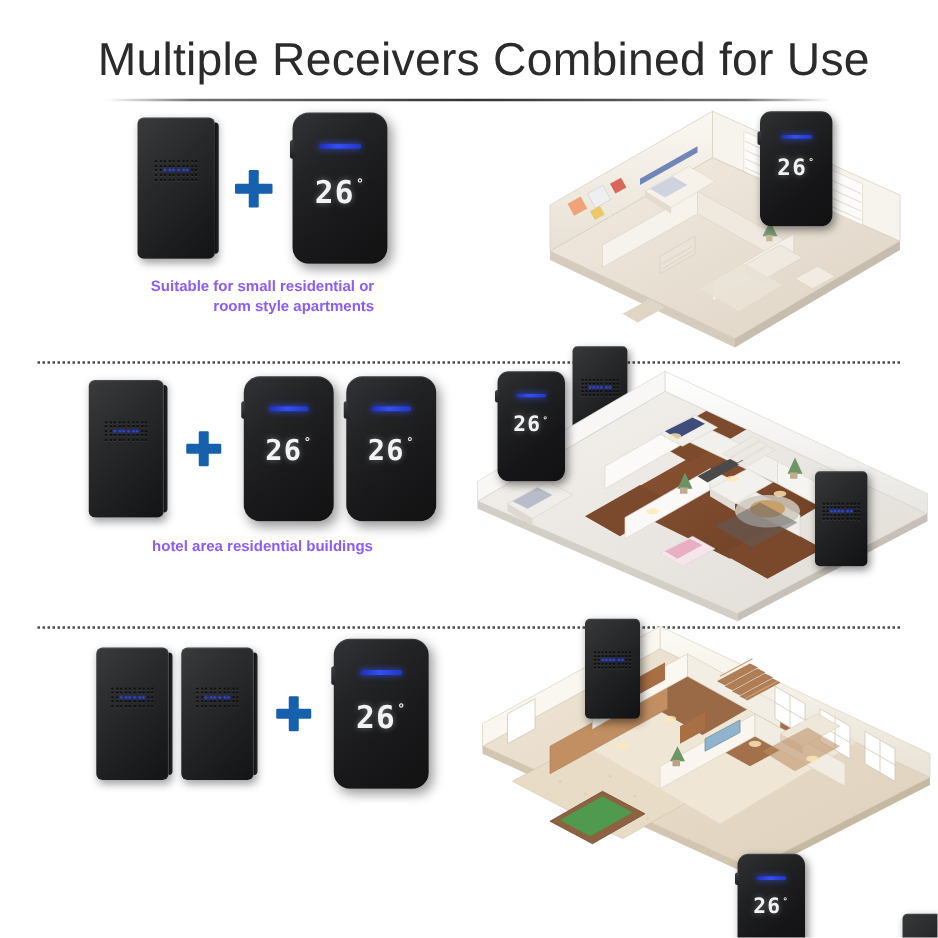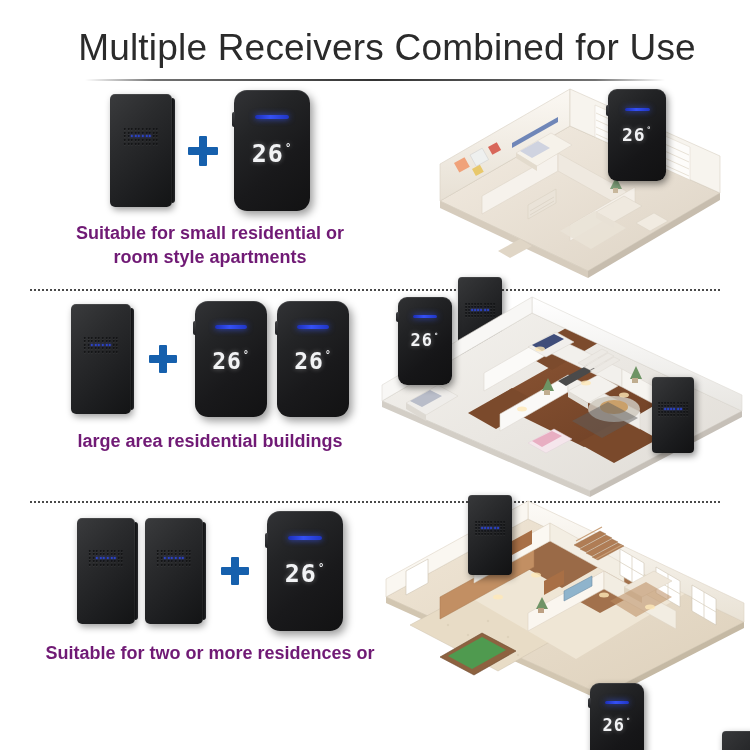--- a/index.html
+++ b/index.html
@@ -75,24 +75,24 @@
     align-items: center;
     justify-content: center;
     gap: 10px;
     height: 124px;
   }
   .row-1 .devices { padding-top: 8px; }
   .row-2 .devices { padding-top: 6px; }
   .row-3 .devices { padding-top: 6px; }
 
   .caption {
-    text-align: center;
-    color: #701a75;
+    text-align: right;
+    color: #8b5cf6;
     font-weight: bold;
-    font-size: 18px;
+    font-size: 12px;
     line-height: 1.35;
     margin-top: 8px;
     white-space: nowrap;
   }
   .caption .line { display: block; }
 
   .divider {
     width: 690px;
     height: 0;
     margin: 0 auto;
@@ -538,21 +538,21 @@
           <div class="rx-led" style="width:32px;height:4px;margin-top:24px;"></div>
           <div class="rx-temp" style="font-size:23px;margin-top:21px;">
             <span>26</span>
               <span class="rx-deg">°</span>
           </div>
         </div>
 
       </div>
 
       <div class="caption">
-        <span class="line">large area residential buildings</span>
+        <span class="line">hotel area residential buildings</span>
       </div>
     </div>
 
     <div class="row-right">
       <div class="scene" style="left:-48px;">
         <svg width="380" height="208" viewBox="0 0 380 208">
           <defs>
             <linearGradient id="fl2wood" x1="0" y1="0" x2="1" y2="1">
               <stop offset="0%" stop-color="#8a5433"></stop>
                 <stop offset="100%" stop-color="#6d3f25"></stop>
@@ -842,21 +842,20 @@
           <div class="rx-led" style="width:34px;height:4px;margin-top:25px;"></div>
           <div class="rx-temp" style="font-size:25px;margin-top:21px;">
             <span>26</span>
               <span class="rx-deg">°</span>
           </div>
         </div>
 
       </div>
 
       <div class="caption">
-        <span class="line">Suitable for two or more residences or</span>
       </div>
     </div>
 
     <div class="row-right">
       <div class="scene" style="left:-42px;top:-6px;">
         <svg width="375" height="205" viewBox="0 0 375 205">
           <defs>
             <linearGradient id="fl3floor" x1="0" y1="0" x2="1" y2="1">
               <stop offset="0%" stop-color="#f0e6d6"></stop>
                 <stop offset="100%" stop-color="#ddd0bb"></stop>

